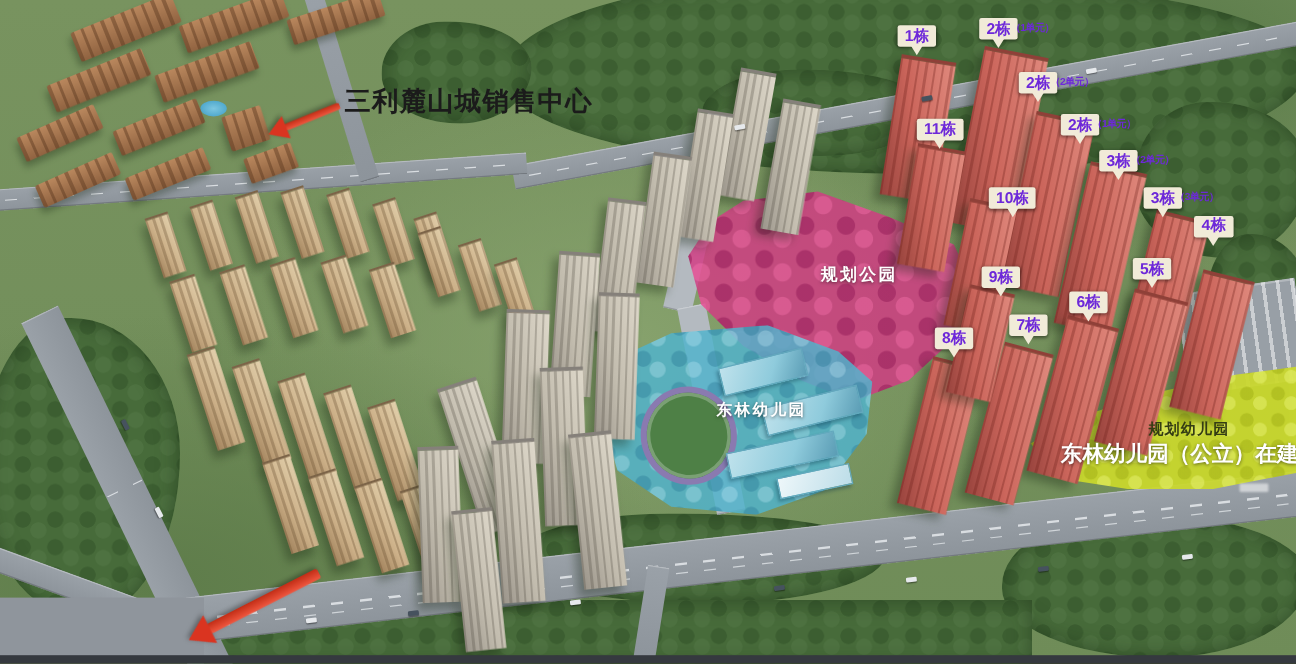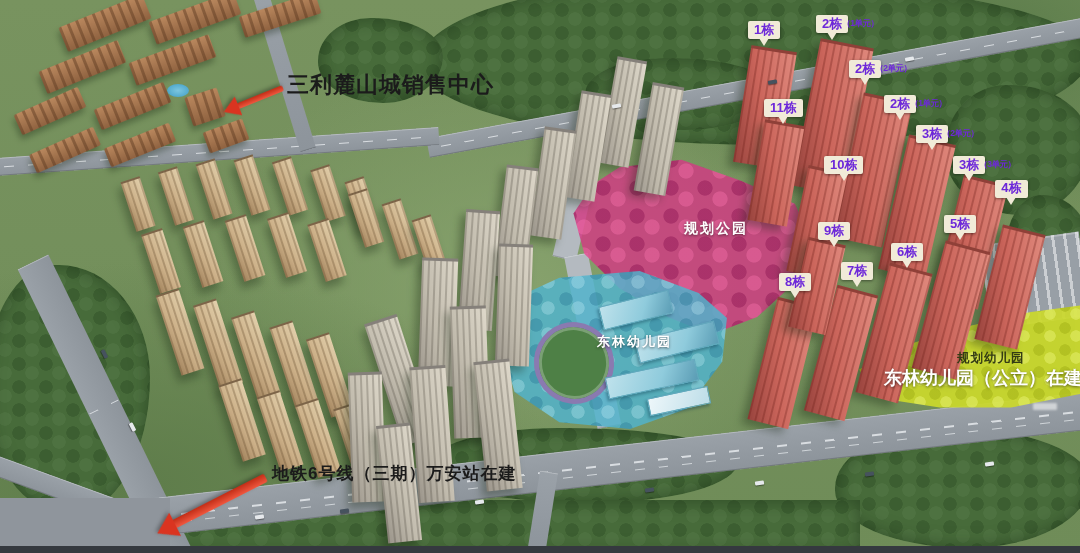--- a/index.html
+++ b/index.html
@@ -238,21 +238,20 @@
       <div class="callout" style="left: 944px; top: 215px;"><span style="position: static; text-align: center;">5栋</span><i class="tail"></i></div>
       <div class="callout" style="left: 891px; top: 243px;"><span style="position: static;">6栋</span><i class="tail"></i></div>
       <div class="callout" style="left: 841px; top: 262px;"><span style="position: static;">7栋</span><i class="tail"></i></div>
       <div class="callout" style="left: 779px; top: 273px;"><span style="position: static;">8栋</span><i class="tail"></i></div>
       <div class="callout" style="left: 818px; top: 222px;"><span style="position: static;">9栋</span><i class="tail"></i></div>
       <div class="callout" style="left: 824px; top: 156px;"><span style="position: static;">10栋</span><i class="tail"></i></div>
       <div class="callout" style="left: 764px; top: 99px;"><span style="position: static;">11栋</span><i class="tail"></i></div>
     </div>
 
   <div class="anno anno-dark" id="anno-sales">三利麓山城销售中心</div>
-  <div class="anno anno-dark" id="anno-metro">地铁6号线（三期）万安站在建</div>
   <div class="anno anno-white" id="anno-park">规划公园</div>
   <div class="anno anno-white" id="anno-school-tag">东林幼儿园</div>
   <div class="anno" id="anno-kind-tag">规划幼儿园</div>
   <div class="anno anno-white" id="anno-kind-name">东林幼儿园（公立）在建</div>
 
   <div class="arrow" style="left:283px;top:88px;width:64px;transform:rotate(158deg);">
     <div class="shaft"></div>
     <div class="head"></div>
   </div>
   <div class="arrow lg" style="left:266px;top:478px;width:122px;transform:rotate(153deg);">

